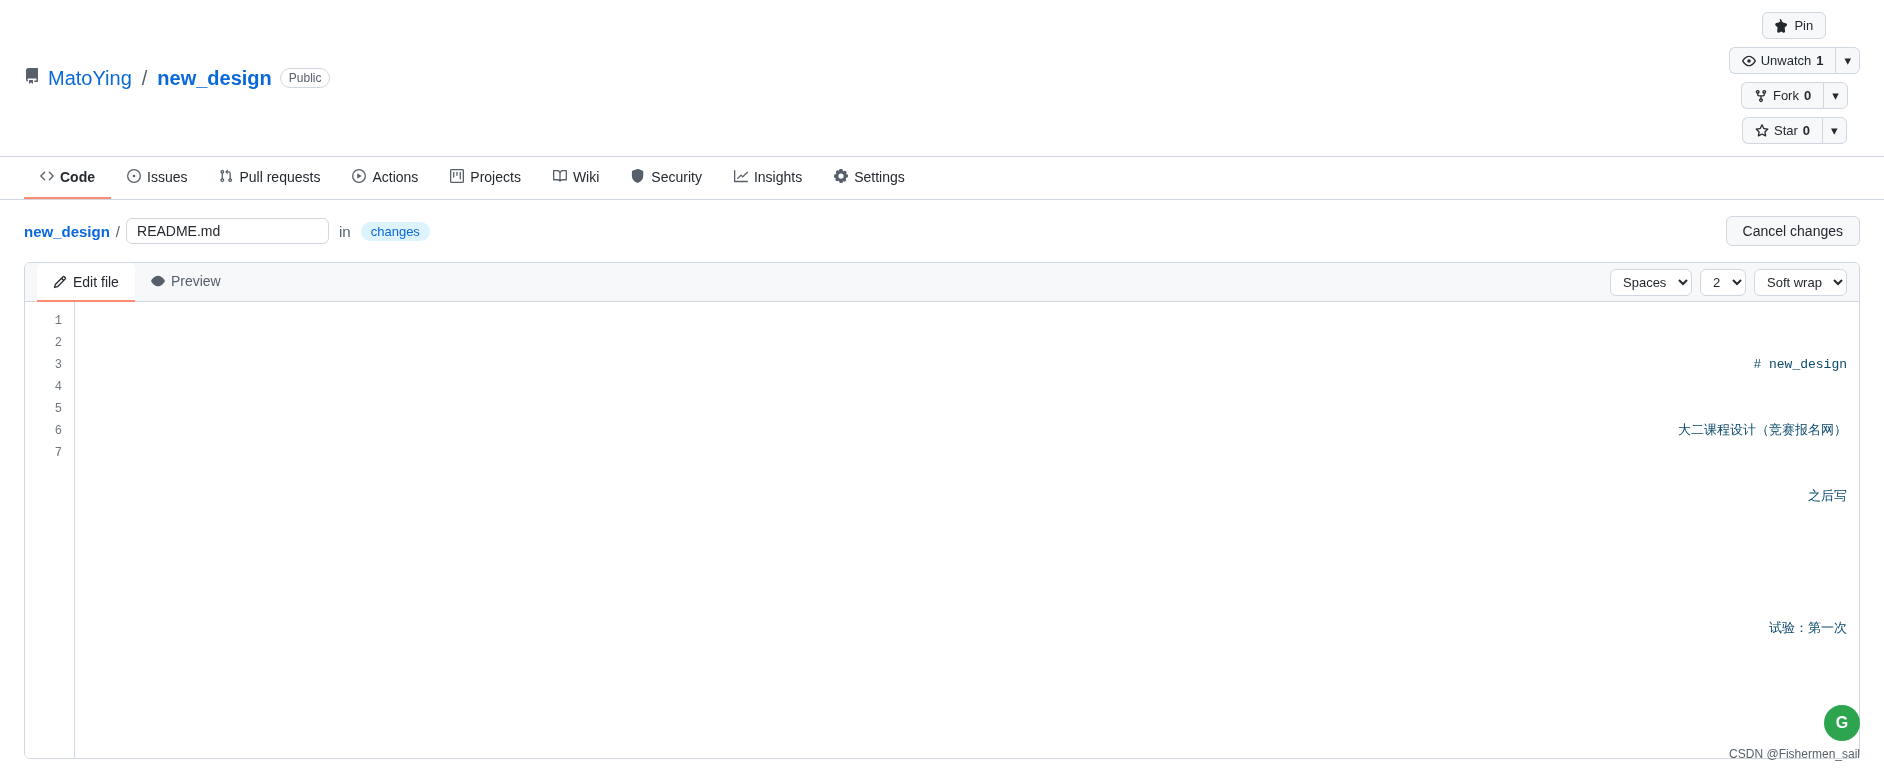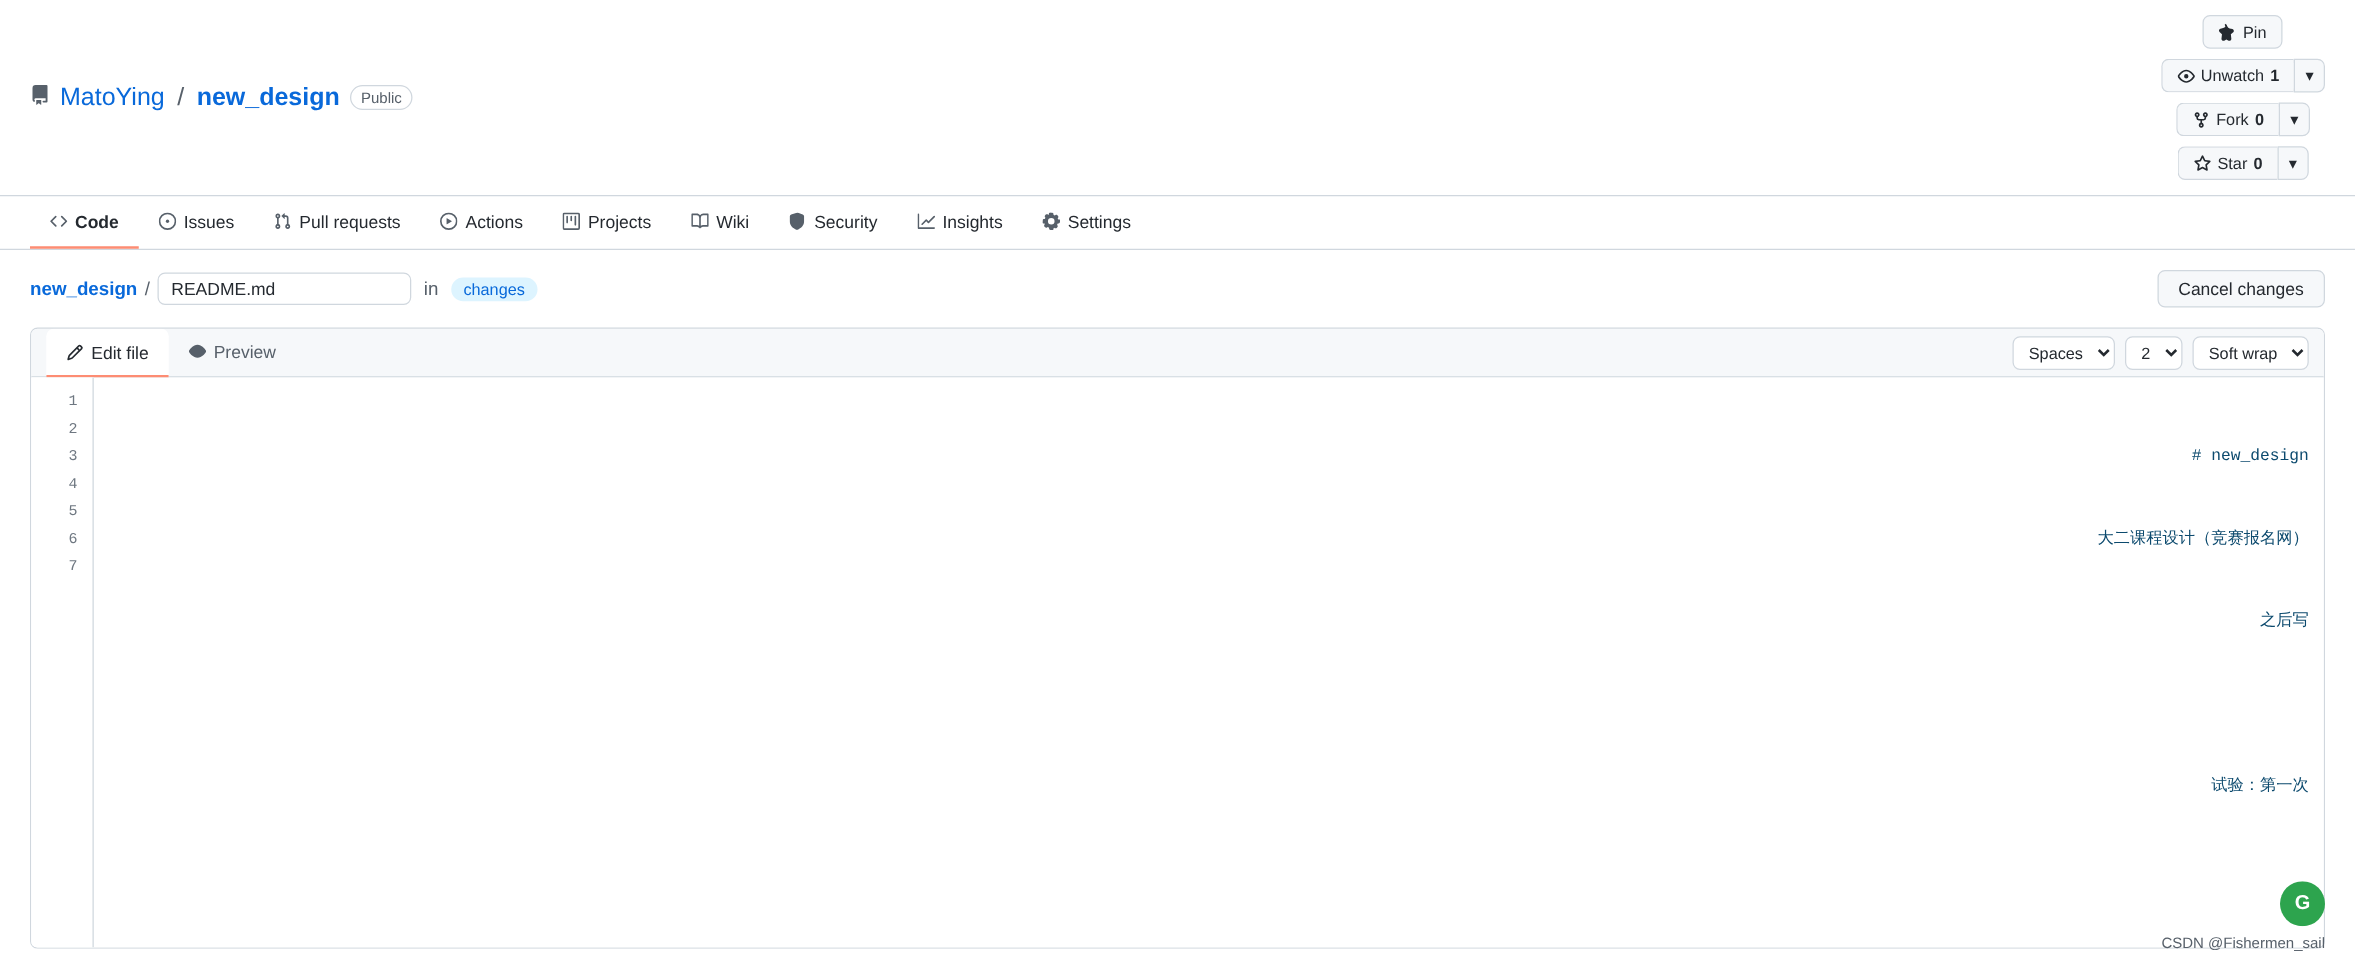--- a/index.html
+++ b/index.html
@@ -32,21 +32,21 @@
     .btn-split-left { border-radius: 6px 0 0 6px; border-right: none; }
     .btn-split-right { border-radius: 0 6px 6px 0; padding: 5px 8px; border-left: 1px solid #d0d7de; }
     .btn-count { font-weight: 600; }
 
     
     .nav-tabs {
       display: flex; align-items: center; gap: 0;
       padding: 0 24px; border-bottom: 1px solid #d0d7de;
     }
     .nav-tab {
-      display: flex; align-items: center; gap: 6px;
+      display: flex; gap: 6px;
       padding: 12px 16px; font-size: 14px; color: #24292f;
       text-decoration: none; border-bottom: 2px solid transparent;
       cursor: pointer; white-space: nowrap;
     }
     .nav-tab.active { color: #24292f; border-bottom: 2px solid #fd8c73; font-weight: 600; }
     .nav-tab .tab-icon { color: #57606a; font-size: 14px; }
 
     
     .breadcrumb-bar {
       display: flex; align-items: center; justify-content: space-between;

